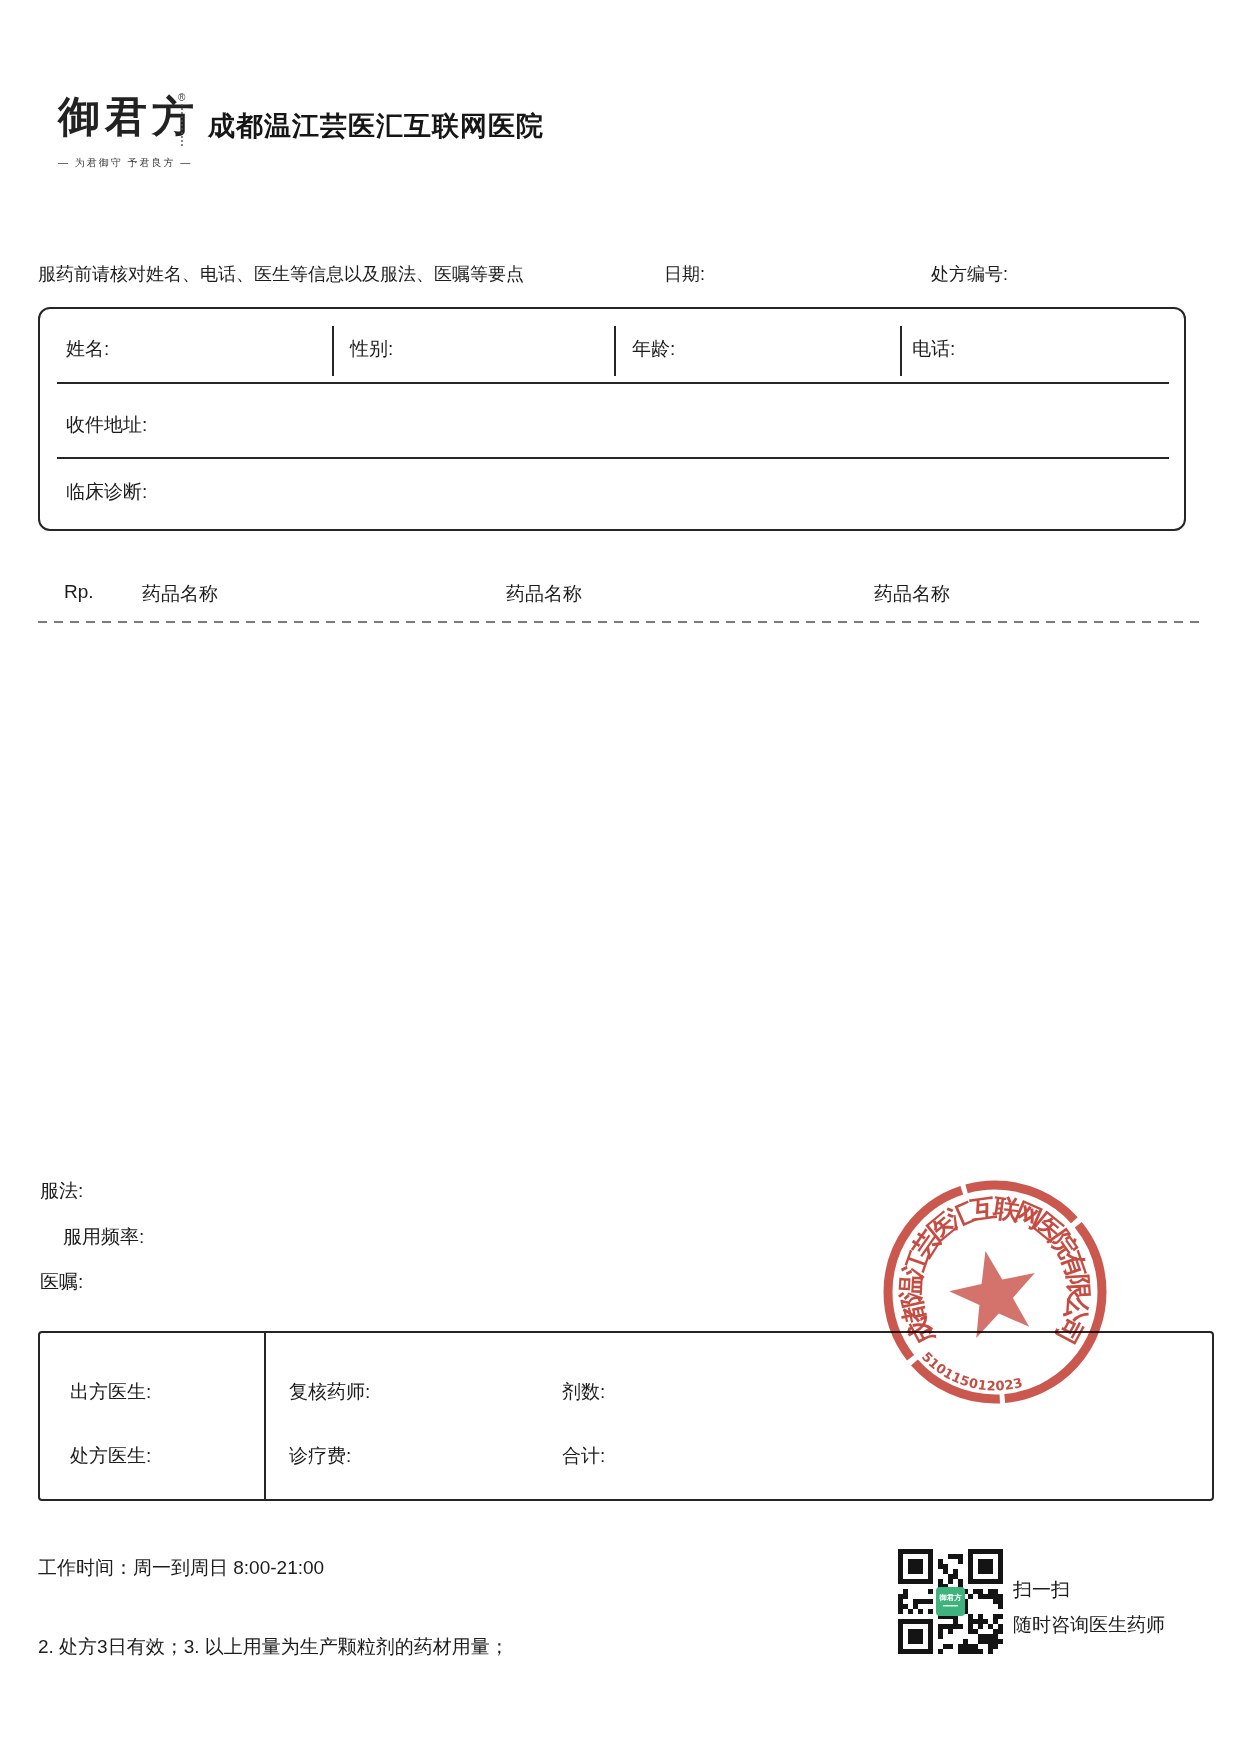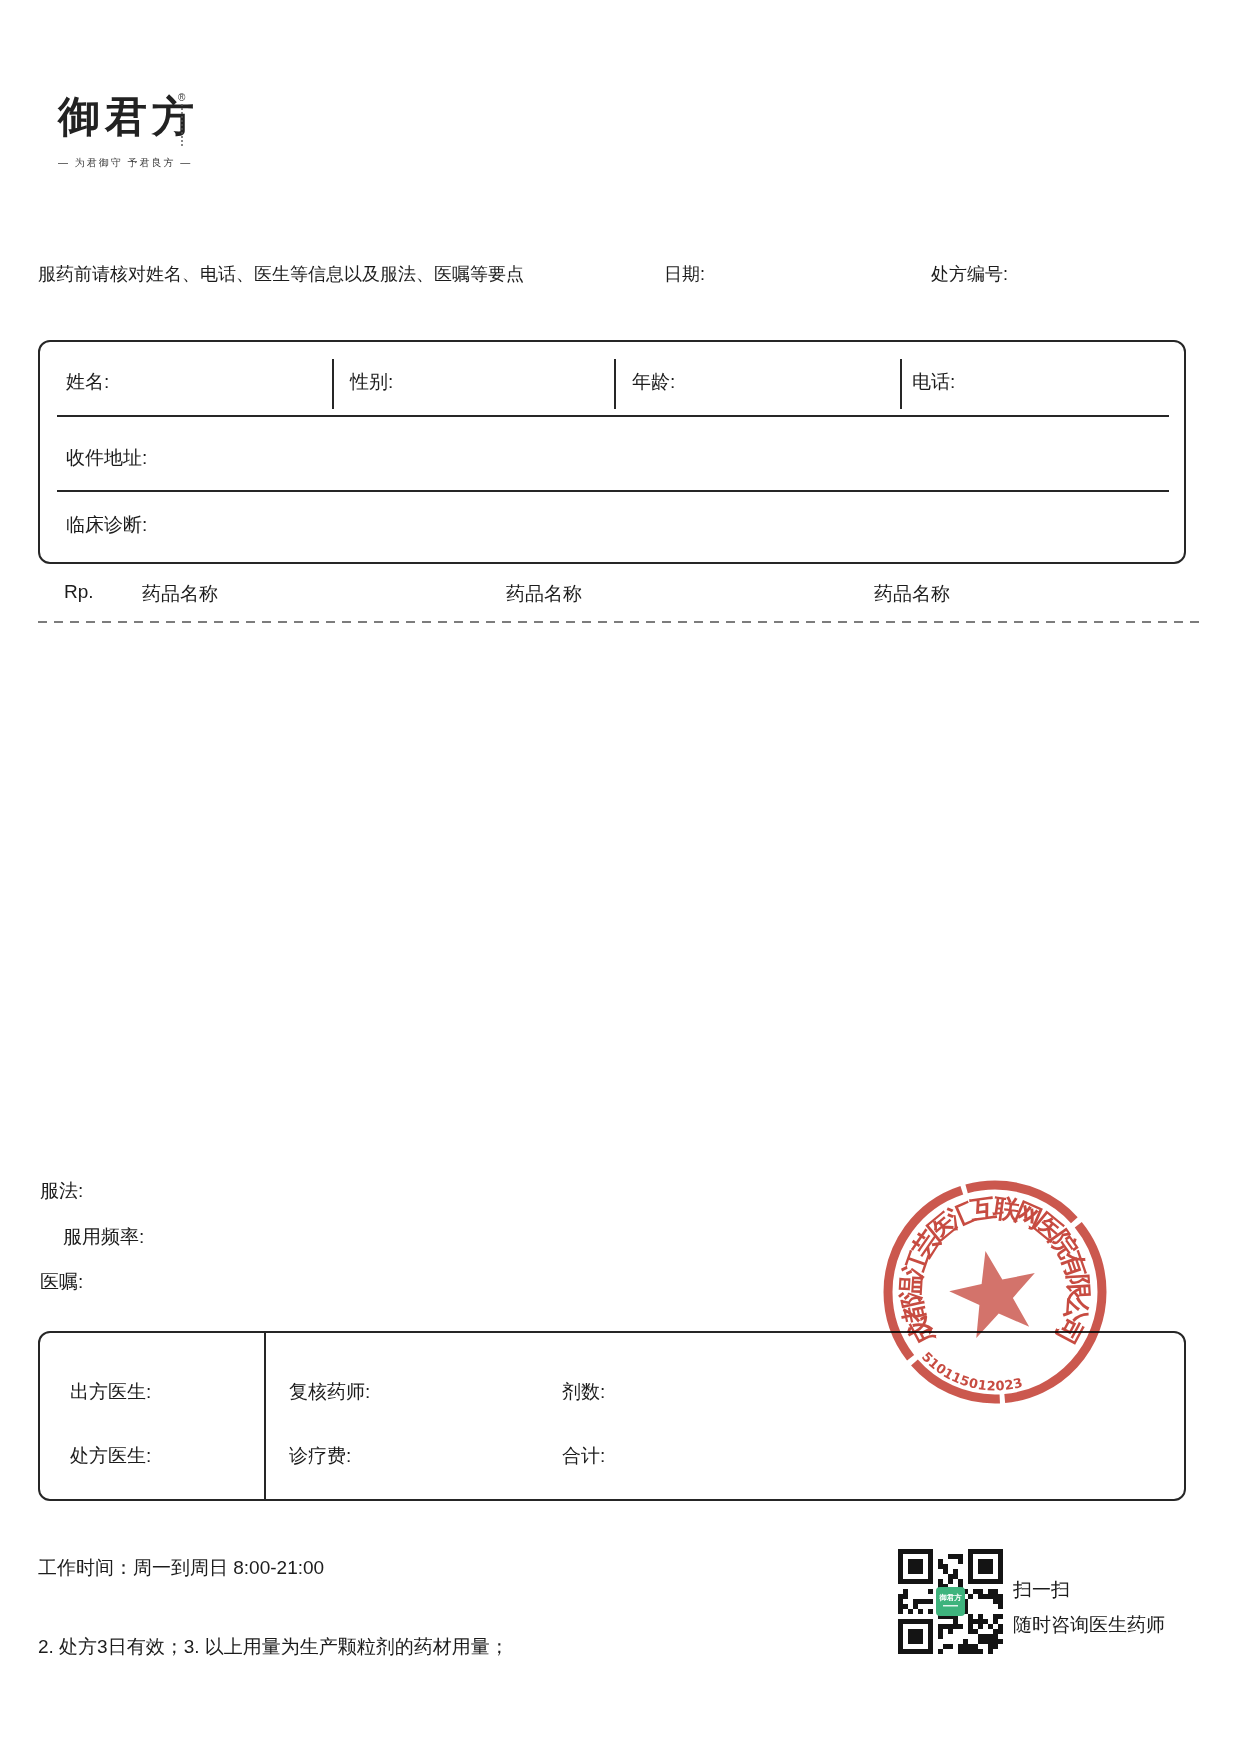--- a/index.html
+++ b/index.html
@@ -14,21 +14,21 @@
   #logo-reg{left:178px;top:92px;font-size:10px;color:#333;}
   #logo-vertical{left:181px;top:104px;width:3px;height:42px;border-left:2px dotted #555;opacity:.7;}
   #logo-tagline{left:58px;top:156px;font-size:10px;letter-spacing:2px;color:#3a3a3a;}
   #hospital-title{left:208px;top:108px;font-size:27px;font-weight:bold;color:#161616;letter-spacing:1px;}
   
   .meta{top:262px;font-size:18px;color:#1c1c1c;}
   #meta-notice{left:38px;}
   #meta-date{left:664px;}
   #meta-rxno{left:931px;}
   
-  #patient-box{left:38px;top:340px;width:1144px;height:220px;border:2px solid #262626;border-radius:12px;}
+  #patient-box{left:38px;top:307px;width:1144px;height:220px;border:2px solid #262626;border-radius:12px;}
   .pbox-label{position:absolute;font-size:19px;color:#1c1c1c;}
   #lbl-name{left:26px;top:27px;}
   #lbl-gender{left:310px;top:27px;}
   #lbl-age{left:592px;top:27px;}
   #lbl-phone{left:872px;top:27px;}
   .vdiv{position:absolute;top:17px;height:50px;width:0;border-left:2px solid #262626;}
   #vdiv1{left:292px;} #vdiv2{left:574px;} #vdiv3{left:860px;}
   .hline{position:absolute;left:17px;right:15px;height:0;border-top:2px solid #262626;}
   #hline1{top:73px;} #hline2{top:148px;}
   #lbl-address{left:26px;top:103px;}
@@ -40,21 +40,21 @@
   #med-col-2{left:506px;}
   #med-col-3{left:874px;}
   #dash-sep{left:38px;top:621px;width:1167px;height:2px;
     background:repeating-linear-gradient(90deg,#7c7c7c 0 9px,transparent 9px 16px);}
   
   .usage{left:40px;font-size:19px;color:#1c1c1c;}
   #usage-method{top:1178px;}
   #usage-frequency{top:1224px;margin-left:23px;}
   #usage-advice{top:1269px;}
   
-  #signoff-box{left:38px;top:1331px;width:1144px;height:166px;border:2px solid #262626;border-radius:12px;}
+  #signoff-box{left:38px;top:1331px;width:1144px;height:166px;border:2px solid #262626;border-radius:4px;padding-left:28px;}
   #signoff-vdiv{position:absolute;left:224px;top:0;bottom:0;width:0;border-left:2px solid #262626;}
   .sbox-label{position:absolute;font-size:19px;color:#1c1c1c;}
   #lbl-issuing{left:30px;top:46px;}
   #lbl-prescribing{left:30px;top:110px;}
   #lbl-review{left:249px;top:46px;}
   #lbl-fee{left:249px;top:110px;}
   #lbl-doses{left:522px;top:46px;}
   #lbl-total{left:522px;top:110px;}
   
   #seal{left:875px;top:1172px;width:240px;height:240px;mix-blend-mode:multiply;opacity:.88;}
@@ -70,20 +70,21 @@
 </style>
 </head>
 <body>
 
 <div id="page">
 
   <div class="abs" id="logo-name">御君方</div>
   <div class="abs" id="logo-reg">®</div>
   <div class="abs" id="logo-vertical"></div>
   <div class="abs" id="logo-tagline">— 为君御守  予君良方 —</div>
+  <div class="abs" id="hospital-title">成都温江芸医汇互联网医院</div>
 
   <div class="abs meta" id="meta-notice">服药前请核对姓名、电话、医生等信息以及服法、医嘱等要点</div>
   <div class="abs meta" id="meta-date">日期:</div>
   <div class="abs meta" id="meta-rxno">处方编号:</div>
 
   <div class="abs" id="patient-box">
     <span class="pbox-label" id="lbl-name">姓名:</span>
     <span class="pbox-label" id="lbl-gender">性别:</span>
     <span class="pbox-label" id="lbl-age">年龄:</span>
     <span class="pbox-label" id="lbl-phone">电话:</span>

